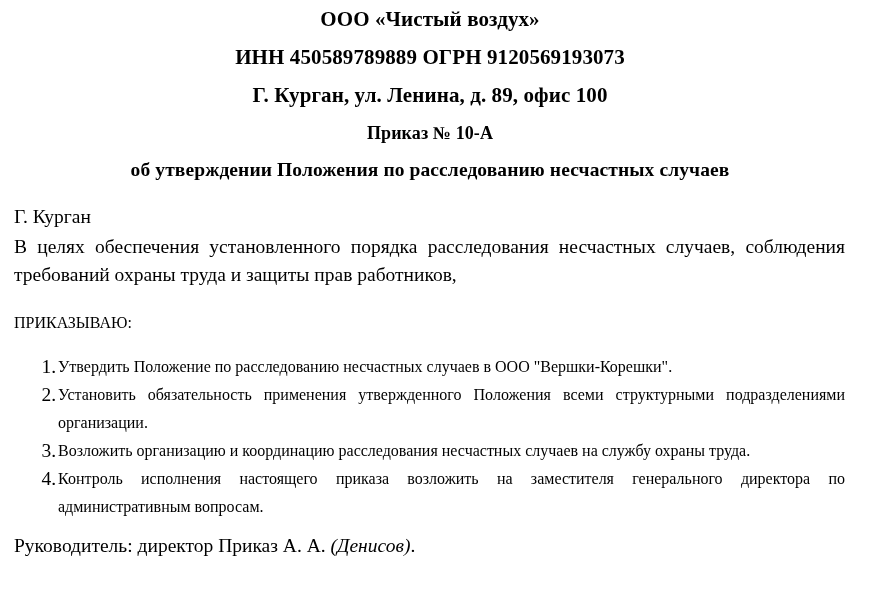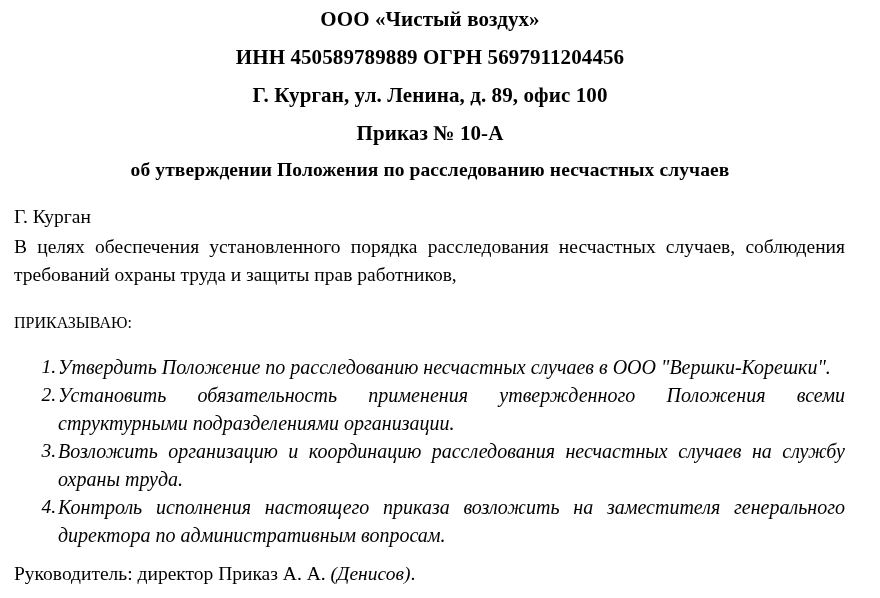--- a/index.html
+++ b/index.html
@@ -33,21 +33,21 @@
 
   .header-line {
     font-weight: bold;
     font-size: 21px;
     line-height: 38px;
     letter-spacing: 0.1px;
     white-space: nowrap;
   }
 
   .header-line.order-no {
-    font-size: 21px;
+    font-size: 18px;
   }
 
   .header-line.subject {
     font-size: 19.5px;
     line-height: 36px;
   }
 
   
   .place-date {
     display: flex;
@@ -87,26 +87,25 @@
     margin: 10px 0 0 0;
     padding: 0;
     list-style: none;
     counter-reset: orderitem;
   }
 
   .order-list li {
     counter-increment: orderitem;
     position: relative;
     padding-left: 44px;
-    font-size: 20px;
+    font-size: 16px;
     line-height: 28px;
     text-align: justify;
     text-justify: inter-word;
     padding-right: 1px;
-    font-style: italic;
   }
 
   .order-list li::before {
     content: counter(orderitem) ".";
     position: absolute;
     left: 24px;
     top: 0;
     width: 18px;
     text-align: right;
     font-size: 19.5px;
@@ -126,21 +125,21 @@
     font-style: italic;
   }
 </style>
 </head>
 <body>
 
 <div class="page">
 
   <div class="doc-header">
     <div class="header-line">ООО «Чистый воздух»</div>
-    <div class="header-line">ИНН 450589789889 ОГРН 5697911204456</div>
+    <div class="header-line">ИНН 450589789889 ОГРН 9120569193073</div>
     <div class="header-line">Г. Курган, ул. Ленина, д. 89, офис 100</div>
     <div class="header-line order-no">Приказ № 10-А</div>
     <div class="header-line subject">об утверждении Положения по расследованию несчастных случаев</div>
   </div>
 
   <div class="place-date">
     <span class="city">Г. Курган</span>
   </div>
 
   <p class="body-par">В целях обеспечения установленного порядка расследования несчастных случаев, соблюдения требований охраны труда и защиты прав работников,</p>

